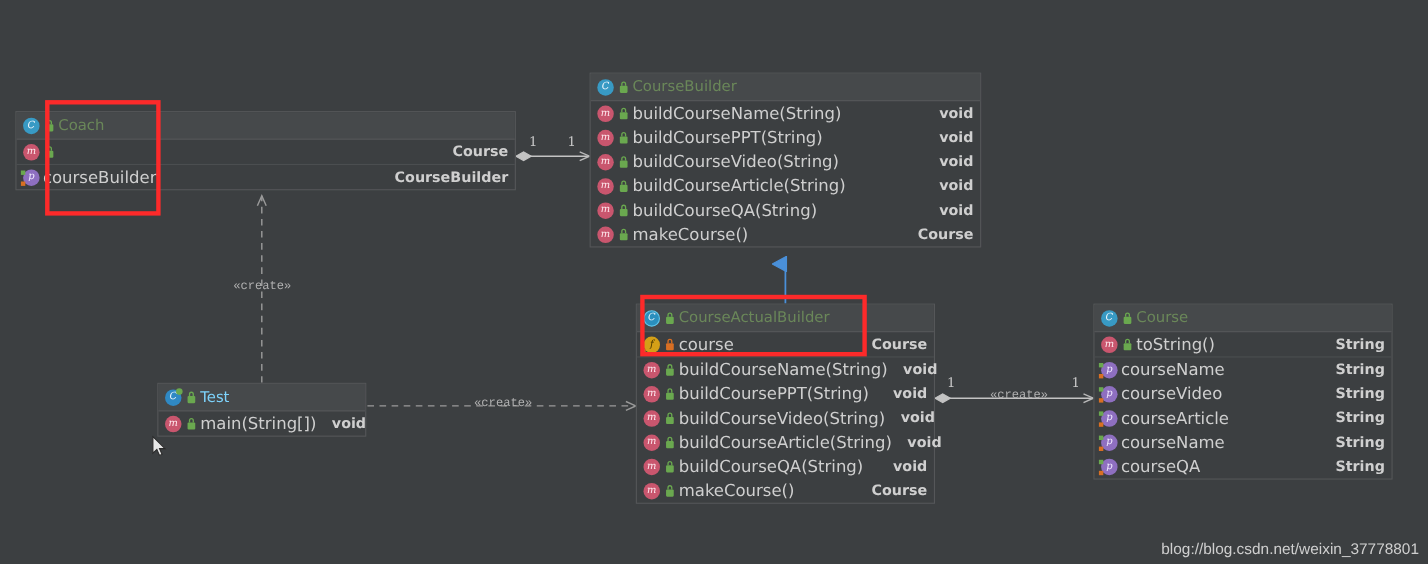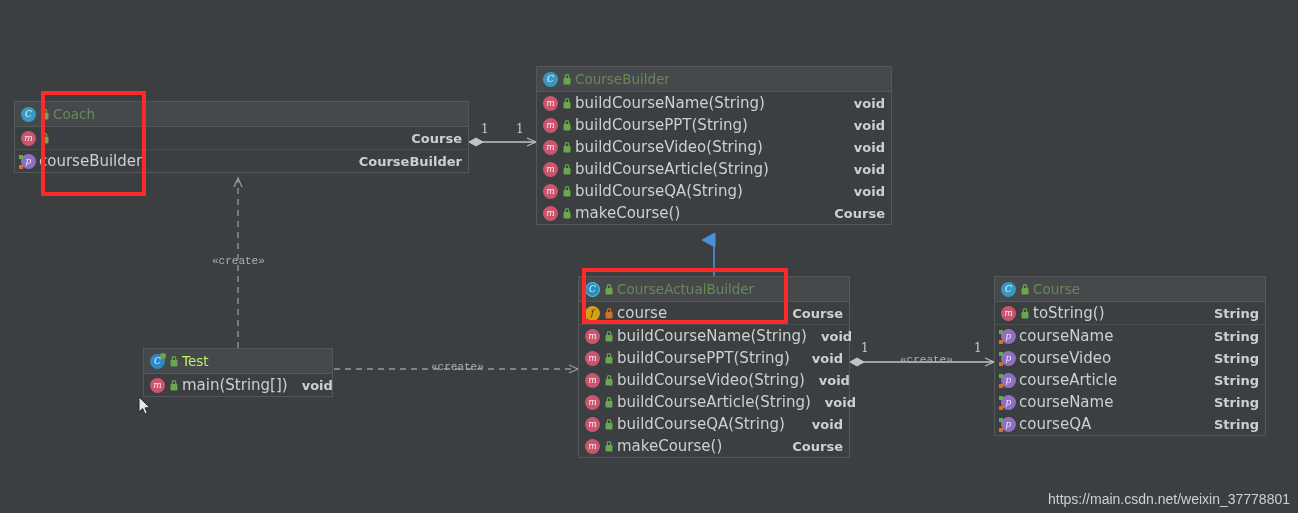--- a/index.html
+++ b/index.html
@@ -51,21 +51,21 @@
     align-items: center;
     padding: 0 6px;
     box-sizing: border-box;
   }
   .uml-title {
     color: #6a8759;
     font-size: 13.5px;
     margin-left: 3px;
     white-space: nowrap;
   }
-  .uml-title.blue { color: #bef264; }
+  .uml-title.blue { color: #7dd3fc; }
 
   .uml-section {
     border-bottom: 1px solid #4b4e50;
   }
   .uml-section:last-child { border-bottom: none; }
 
   .uml-row {
     display: flex;
     align-items: center;
     height: 22px;
@@ -480,15 +480,15 @@
     </div>
   </div>
 
   <div class="hl" style="left:41px; top:91px; width:105px; height:105px;"></div>
   <div class="hl" style="left:582px; top:268px; width:206px; height:56px;"></div>
 
   <svg id="cursor" viewBox="0 0 14 20">
     <path d="M1,1 L1,16 L4.6,12.6 L7,18 L9.3,17 L7,11.8 L12,11.8 Z" fill="#e8e8e8" stroke="#2b2b2b" stroke-width="1"></path>
   </svg>
 
-  <div id="watermark">https://main.csdn.net/weixin_37778801</div>
+  <div id="watermark">blog://blog.csdn.net/weixin_37778801</div>
 
 </div>
 
 </body></html>

